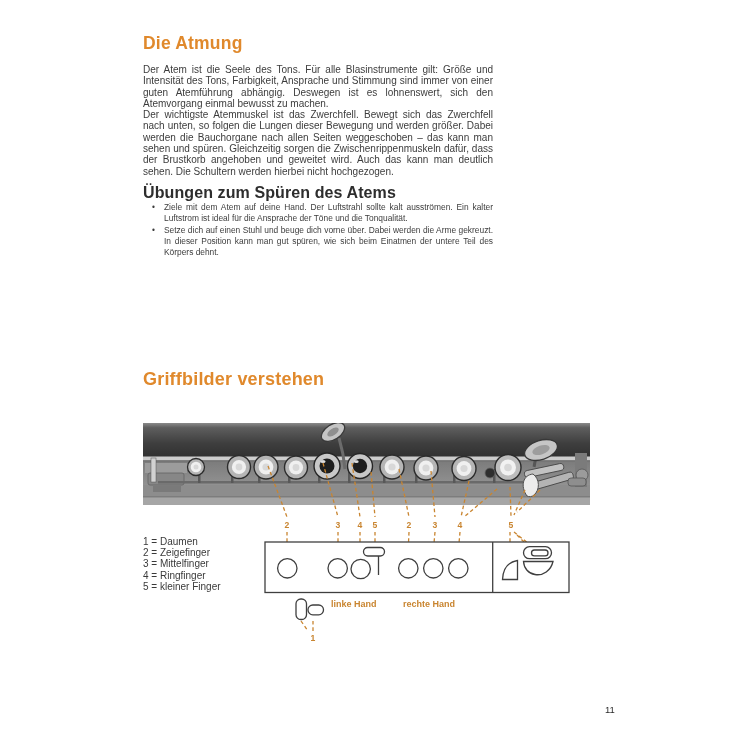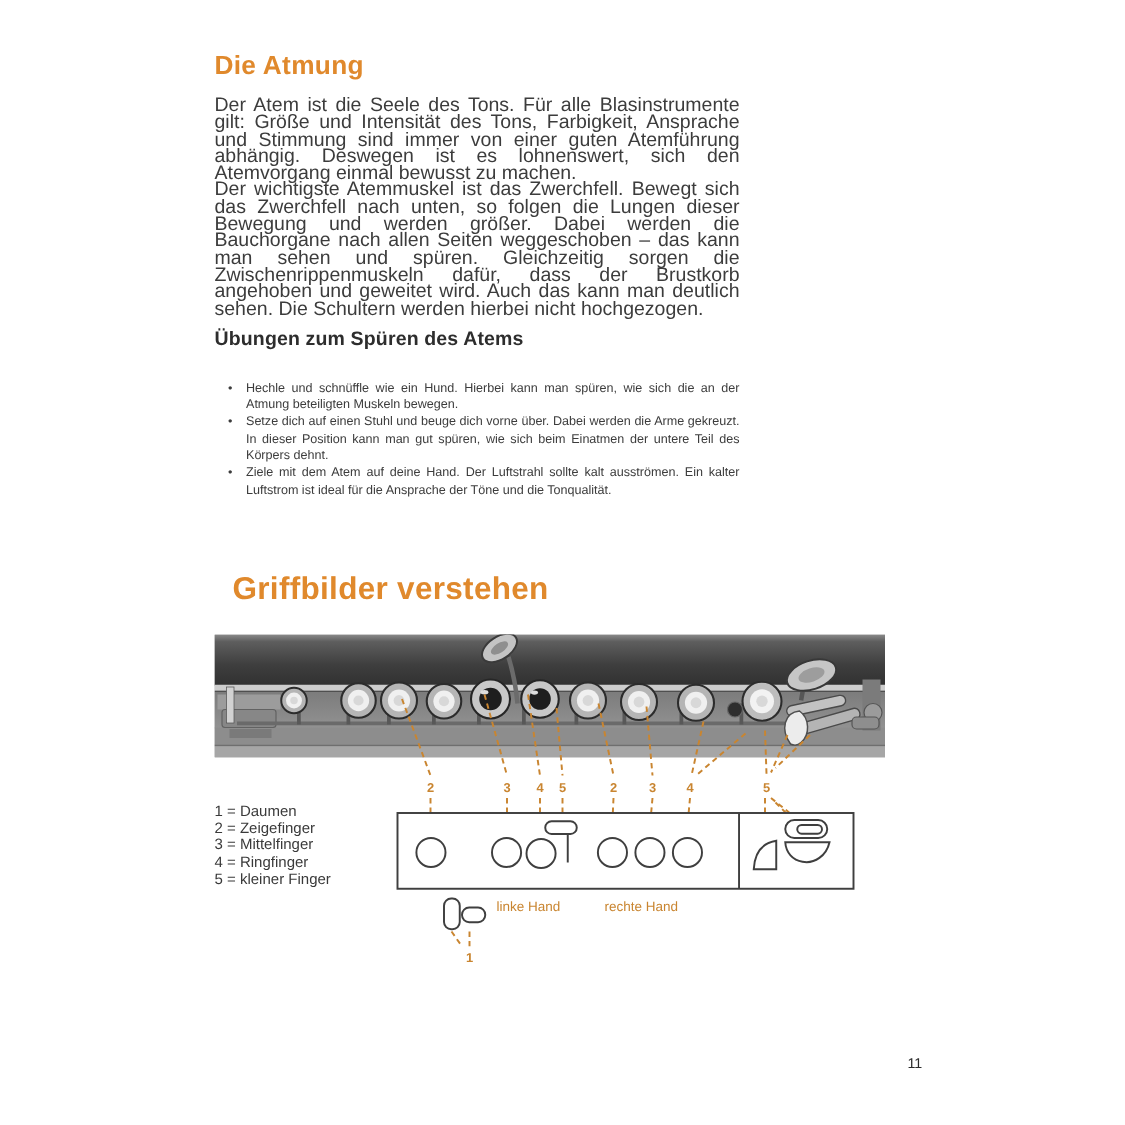--- a/index.html
+++ b/index.html
@@ -6,69 +6,68 @@
   .page{
     position:relative;width:750px;height:750px;background:#ffffff;overflow:hidden;
     font-family:"Liberation Sans", sans-serif;color:#3c3c3c;
   }
   
   .text-col{position:absolute;left:143px;top:33px;width:350px;}
   .h-orange{
     font-size:17.5px;font-weight:bold;color:#e0892c;margin:0 0 10px 0;letter-spacing:.2px;
   }
   .body-p{
-    font-size:13px;line-height:11.3px;text-align:justify;margin:0;color:#3c3c3c;
+    font-size:10px;line-height:11.3px;text-align:justify;margin:0;color:#3c3c3c;
   }
   .h-sub{
-    font-size:13px;font-weight:bold;color:#2d2d2d;margin:7px 0 20px 0;letter-spacing:.1px;
+    font-size:16px;font-weight:bold;color:#2d2d2d;margin:7px 0 0 0;letter-spacing:.1px;
   }
   ul.bullets{margin:0;padding:0 0 0 21px;list-style:none;}
   ul.bullets li{
     position:relative;font-size:8.4px;line-height:11.3px;text-align:justify;color:#3c3c3c;
   }
   ul.bullets li::before{
     content:"\2022";position:absolute;left:-12px;top:0;font-size:8.4px;color:#3c3c3c;
   }
   
-  .h-griff{position:absolute;left:143px;top:369px;font-size:21px;margin:12px;}
+  .h-griff{position:absolute;left:143px;top:369px;font-size:18px;margin:0;}
   
   .photo{position:absolute;left:143px;top:423px;width:447px;height:82px;}
   
   .overlay{position:absolute;left:0;top:0;width:750px;height:750px;pointer-events:none;}
   .dash{stroke:#c98530;stroke-width:1.3;stroke-dasharray:3.6 2.7;fill:none;}
   .solid{stroke:#3f3f3f;stroke-width:1.3;fill:none;}
   
   .num{
     position:absolute;top:520px;transform:translateX(-50%);
     font-size:8.6px;font-weight:bold;color:#c98530;
   }
   .num-thumb{top:633px;}
   
   .legend{position:absolute;left:143px;top:536px;font-size:10px;line-height:11.2px;color:#3a3a3a;}
   
-  .hand{position:absolute;top:599px;font-size:9px;font-weight:normal;color:#c98530;}
+  .hand{position:absolute;top:599px;font-size:9px;font-weight:bold;color:#c98530;}
   .hand-left{left:331px;}
   .hand-right{left:403px;}
   
   .pagenum{position:absolute;left:605px;top:704px;font-size:9.5px;font-weight:normal;color:#2b2b2b;}
 </style>
 </head>
 <body>
 
 <div class="page">
 
   <section class="text-col">
     <h1 class="h-orange">Die Atmung</h1>
     <p class="body-p">Der Atem ist die Seele des Tons. Für alle Blasinstrumente gilt: Größe und Intensität des Tons, Farbigkeit, Ansprache und Stimmung sind immer von einer guten Atemführung abhängig. Deswegen ist es lohnenswert, sich den Atemvorgang einmal bewusst zu machen.</p>
     <p class="body-p">Der wichtigste Atemmuskel ist das Zwerchfell. Bewegt sich das Zwerchfell nach unten, so folgen die Lungen dieser Bewegung und werden größer. Dabei werden die Bauchorgane nach allen Seiten weggeschoben – das kann man sehen und spüren. Gleichzeitig sorgen die Zwischenrippenmuskeln dafür, dass der Brustkorb angehoben und geweitet wird. Auch das kann man deutlich sehen. Die Schultern werden hierbei nicht hochgezogen.</p>
     <h2 class="h-sub">Übungen zum Spüren des Atems</h2>
     <ul class="bullets">
-      <li>Hechle und schnüffle wie ein Hund. Hierbei kann man spüren, wie sich die an der Atmung beteiligten Muskeln bewegen.</li>
+      <li>Ziele mit dem Atem auf deine Hand. Der Luftstrahl sollte kalt ausströmen. Ein kalter Luftstrom ist ideal für die Ansprache der Töne und die Tonqualität.</li>
       <li>Setze dich auf einen Stuhl und beuge dich vorne über. Dabei werden die Arme gekreuzt. In dieser Position kann man gut spüren, wie sich beim Einatmen der untere Teil des Körpers dehnt.</li>
-      <li>Ziele mit dem Atem auf deine Hand. Der Luftstrahl sollte kalt ausströmen. Ein kalter Luftstrom ist ideal für die Ansprache der Töne und die Tonqualität.</li>
     </ul>
   </section>
 
   <h1 class="h-orange h-griff">Griffbilder verstehen</h1>
 
   <svg class="photo" viewBox="0 0 447 82" aria-hidden="true">
     <defs>
       <linearGradient id="tubeGrad" x1="0" y1="0" x2="0" y2="1">
         <stop offset="0%" stop-color="#8a8a8a"></stop>
         <stop offset="14%" stop-color="#5e5e5e"></stop>

